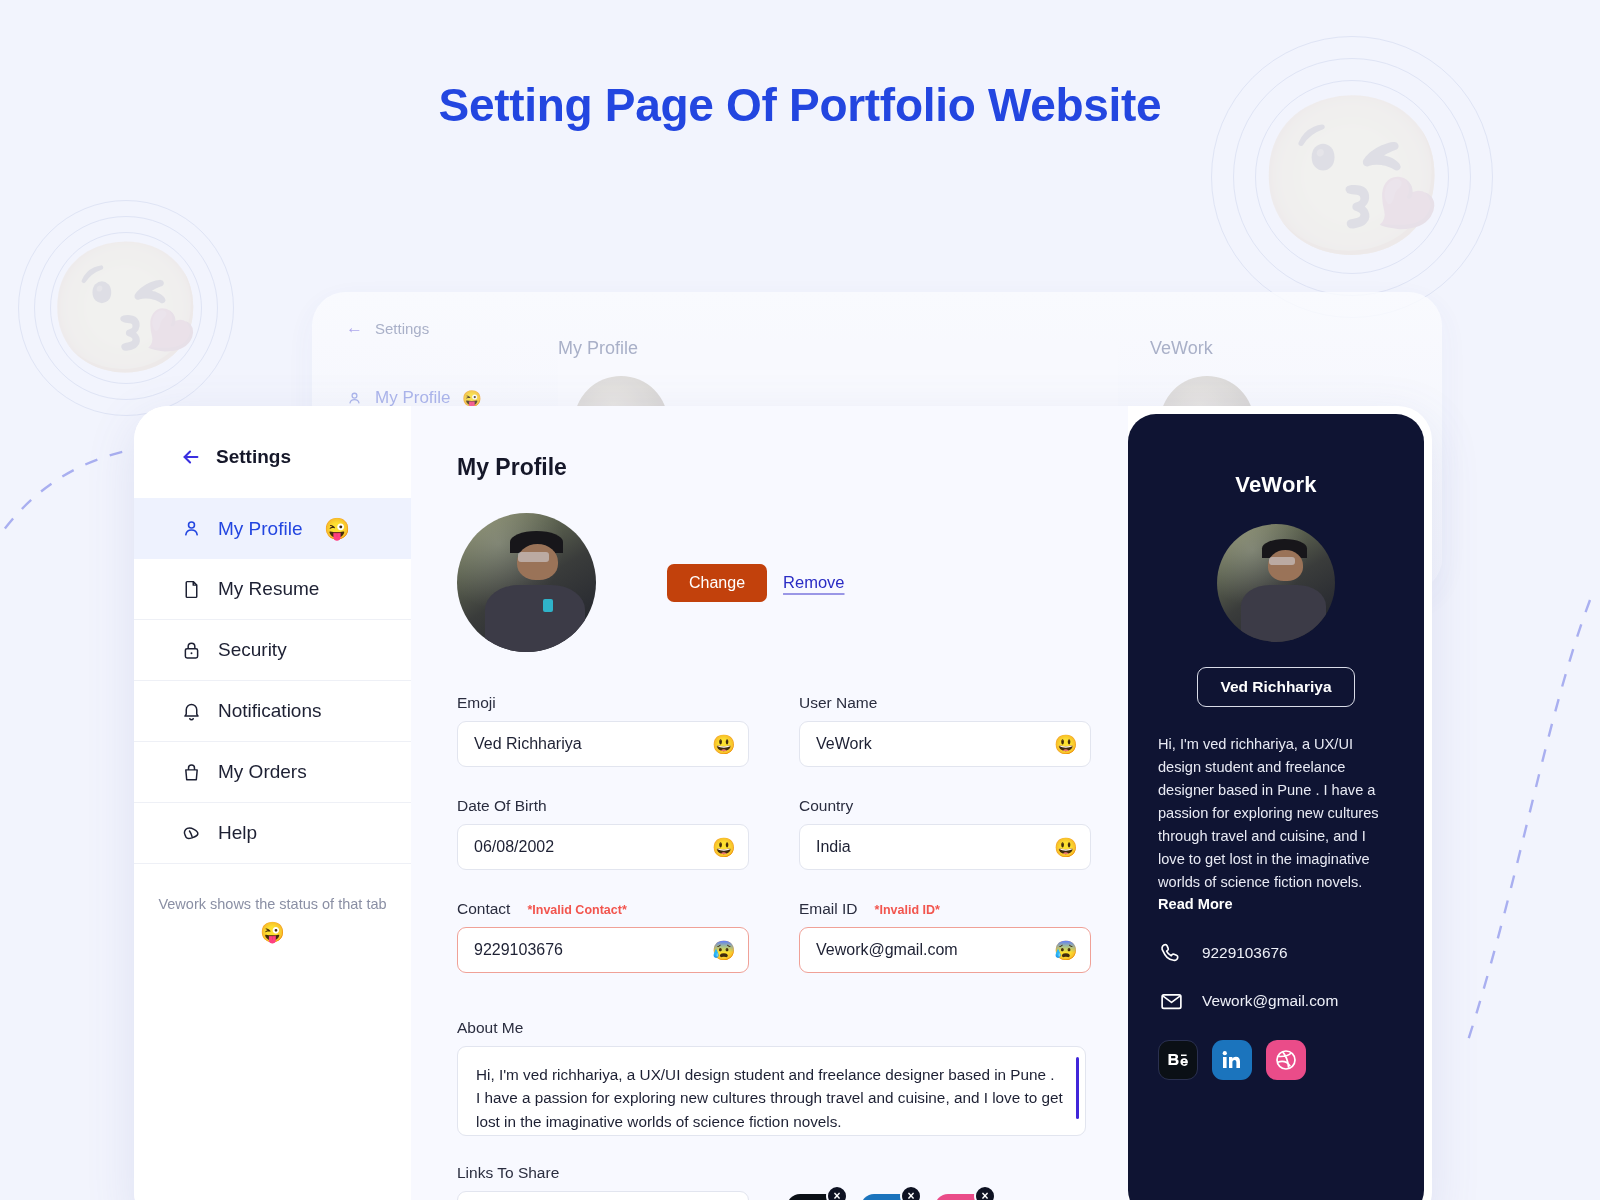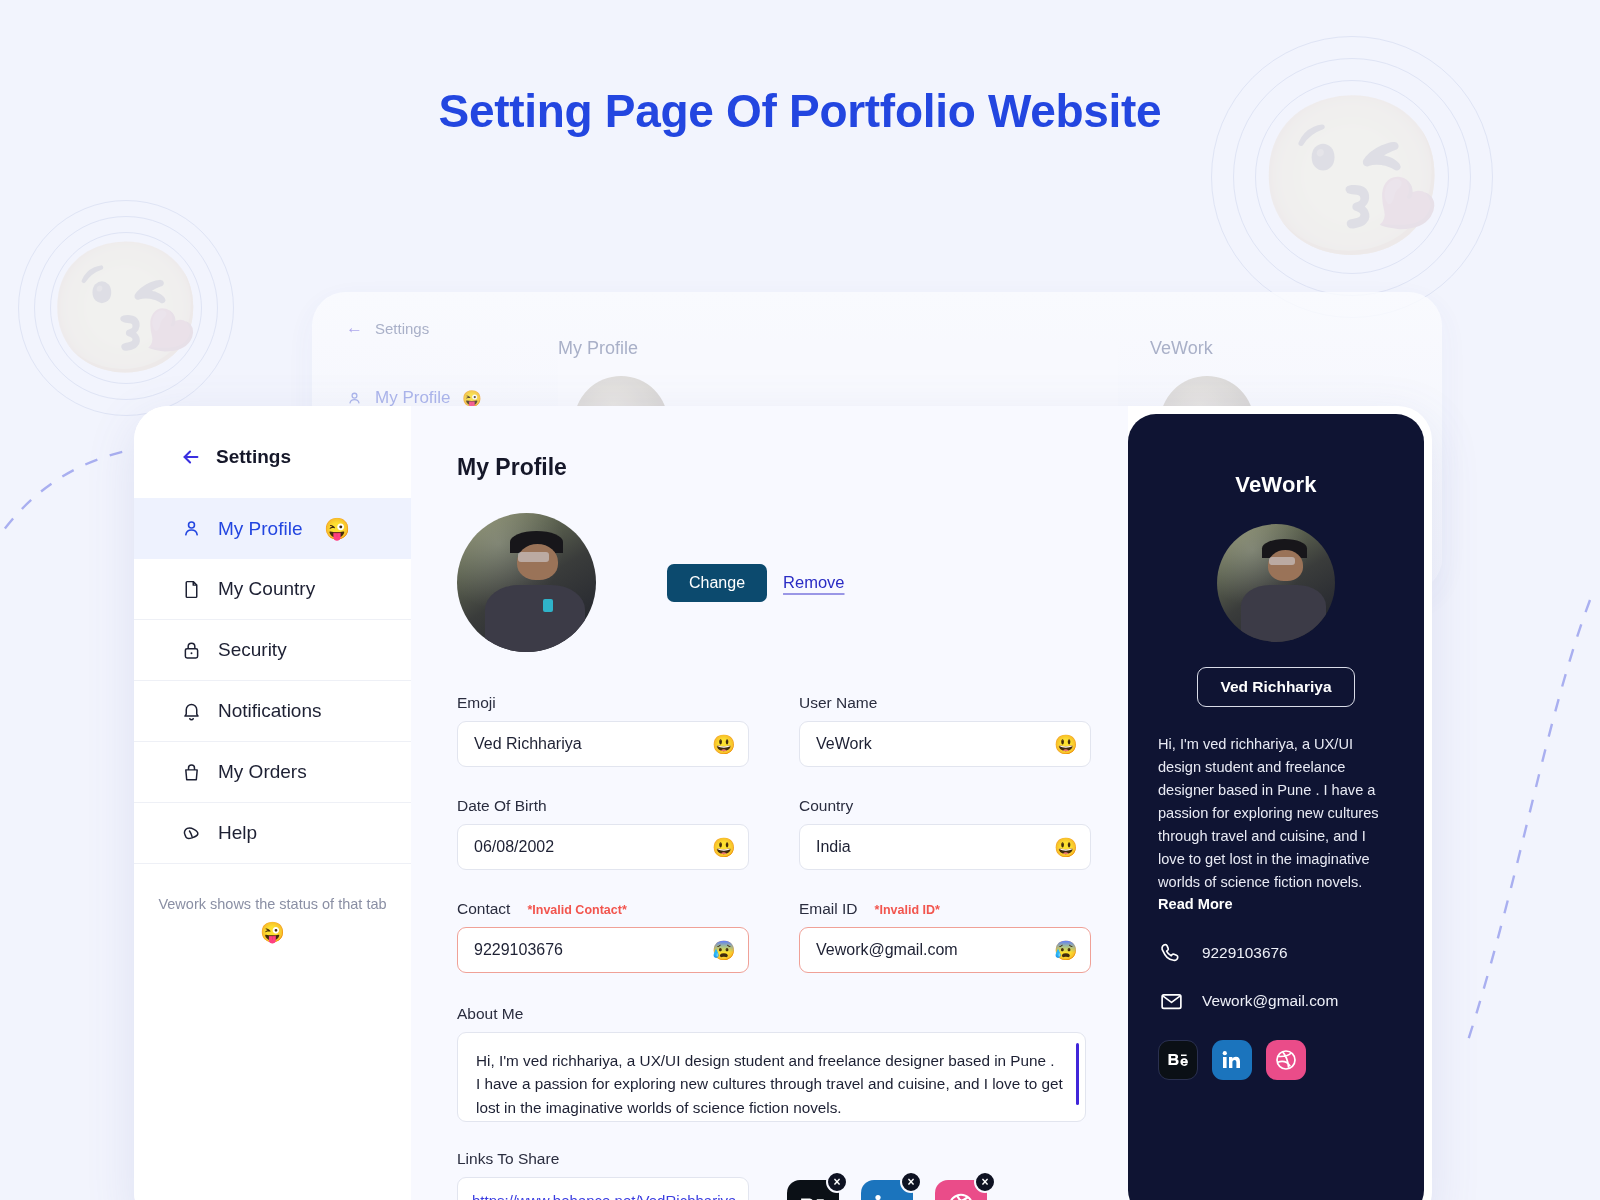--- a/index.html
+++ b/index.html
@@ -20,21 +20,21 @@
     font-size: 180px; opacity: .10; filter: saturate(.55);
   }
   .dashcurve { position: absolute; overflow: visible; }
 
   
   .heading { position: absolute; top: 78px; left: 0; width: 1600px; text-align: center; }
   .heading .line1 {
     font-size: 36px; color: #2f55df; letter-spacing: .2px; font-weight: 400;
   }
   .heading .line2 {
-    font-size: 46px; color: #2346e0; font-weight: 800; margin-top: 6px; letter-spacing: -.3px;
+    font-size: 46px; color: #2346e0; font-weight: 800; letter-spacing: -.3px;
   }
 
   
   .ghost-card {
     position: absolute; left: 312px; top: 292px; width: 1130px; height: 300px;
     background: linear-gradient(180deg, #fbfcff 0%, #f4f6fe 100%);
     border-radius: 34px; opacity: .82;
     box-shadow: 0 10px 34px rgba(110,125,190,.07);
   }
   .ghost-card .g-back { position:absolute; left:34px; top:26px; display:flex; align-items:center; gap:12px;
@@ -99,21 +99,21 @@
      background:#9a7358; }
   .avatar-lg .hair { position:absolute; left:38%; top:13%; width:38%; height:16%; border-radius:50% 50% 0 0;
      background:#17161a; }
   .avatar-lg .body { position:absolute; left:20%; top:52%; width:72%; height:52%; border-radius:34% 34% 0 0;
      background:#3c3b47; }
   .avatar-lg .glass { position:absolute; left:44%; top:28%; width:22%; height:7%; border-radius:3px;
      background:rgba(220,225,235,.5); }
   .avatar-lg .tag { position:absolute; left:62%; top:62%; width:7%; height:9%; background:#2fb3c9; border-radius:2px; }
 
   .btn-change {
-    margin-left: 71px; background: #0c4a6e; color: #fff; border: none;
+    margin-left: 71px; background: #c2410c; color: #fff; border: none;
     border-radius: 7px; padding: 0 22px; height: 38px; font-size: 16px;
     font-family: inherit; cursor: pointer;
   }
   .btn-remove {
     margin-left: 16px; color: #2a2cc4; font-size: 16.5px;
     text-decoration: underline; text-underline-offset: 5px;
     text-decoration-color: #9a97e6; text-decoration-thickness: 2px;
     background: none; border: none; cursor: pointer; font-family: inherit;
   }
 
@@ -122,21 +122,21 @@
   .lbl { font-size: 15.5px; color: #2a2d3f; margin-bottom: 9px; display: flex; align-items: baseline; gap: 9px; }
   .err { color: #f2554e; font-size: 12.5px; font-weight: 600; margin-left: 8px; }
   .inp {
     height: 46px; background: #fff; border: 1px solid #e2e5ef; border-radius: 9px;
     display: flex; align-items: center; padding: 0 12px 0 16px; gap: 8px;
   }
   .inp.invalid { border-color: #f0a197; }
   .inp .val { flex: 1 1 auto; font-size: 16px; color: #1d2033; white-space: nowrap; overflow: hidden; }
   .inp .fe { font-size: 19px; line-height: 1; }
 
-  .about { margin-top: 2px; }
+  .about { margin-top: 16px; }
   .about .ta {
     margin-top: 9px; background: #fff; border: 1px solid #e2e5ef; border-radius: 9px;
     padding: 16px 22px 16px 18px; height: 90px; position: relative;
     font-size: 15.3px; line-height: 1.52; color: #1d2033;
   }
   .about .scroll { position: absolute; right: 6px; top: 10px; width: 3px; height: 62px;
      background: #4026d9; border-radius: 2px; }
 
   .links { margin-top: 28px; }
   .links-row { display: flex; align-items: flex-start; gap: 0; margin-top: 9px; }
@@ -265,21 +265,21 @@
           <span class="nav-emoji">😜</span>
         </div>
 
         <div class="nav-item">
           <span class="ico">
             <svg viewBox="0 0 24 24" fill="none" stroke="currentColor" stroke-width="1.7" stroke-linejoin="round">
               <path d="M14 3H7a1 1 0 0 0-1 1v16a1 1 0 0 0 1 1h10a1 1 0 0 0 1-1V7z"></path>
                 <path d="M14 3v4h4"></path>
             </svg>
           </span>
-          <span>My Country</span>
+          <span>My Resume</span>
         </div>
 
         <div class="nav-item">
           <span class="ico">
             <svg viewBox="0 0 24 24" fill="none" stroke="currentColor" stroke-width="1.7" stroke-linejoin="round">
               <rect x="5" y="10" width="14" height="10.5" rx="2"></rect>
                 <path d="M8.2 10V7.4a3.8 3.8 0 0 1 7.6 0V10"></path>
               <circle cx="12" cy="15.2" r="1.1" fill="currentColor" stroke="none"></circle>
             </svg>
           </span>

